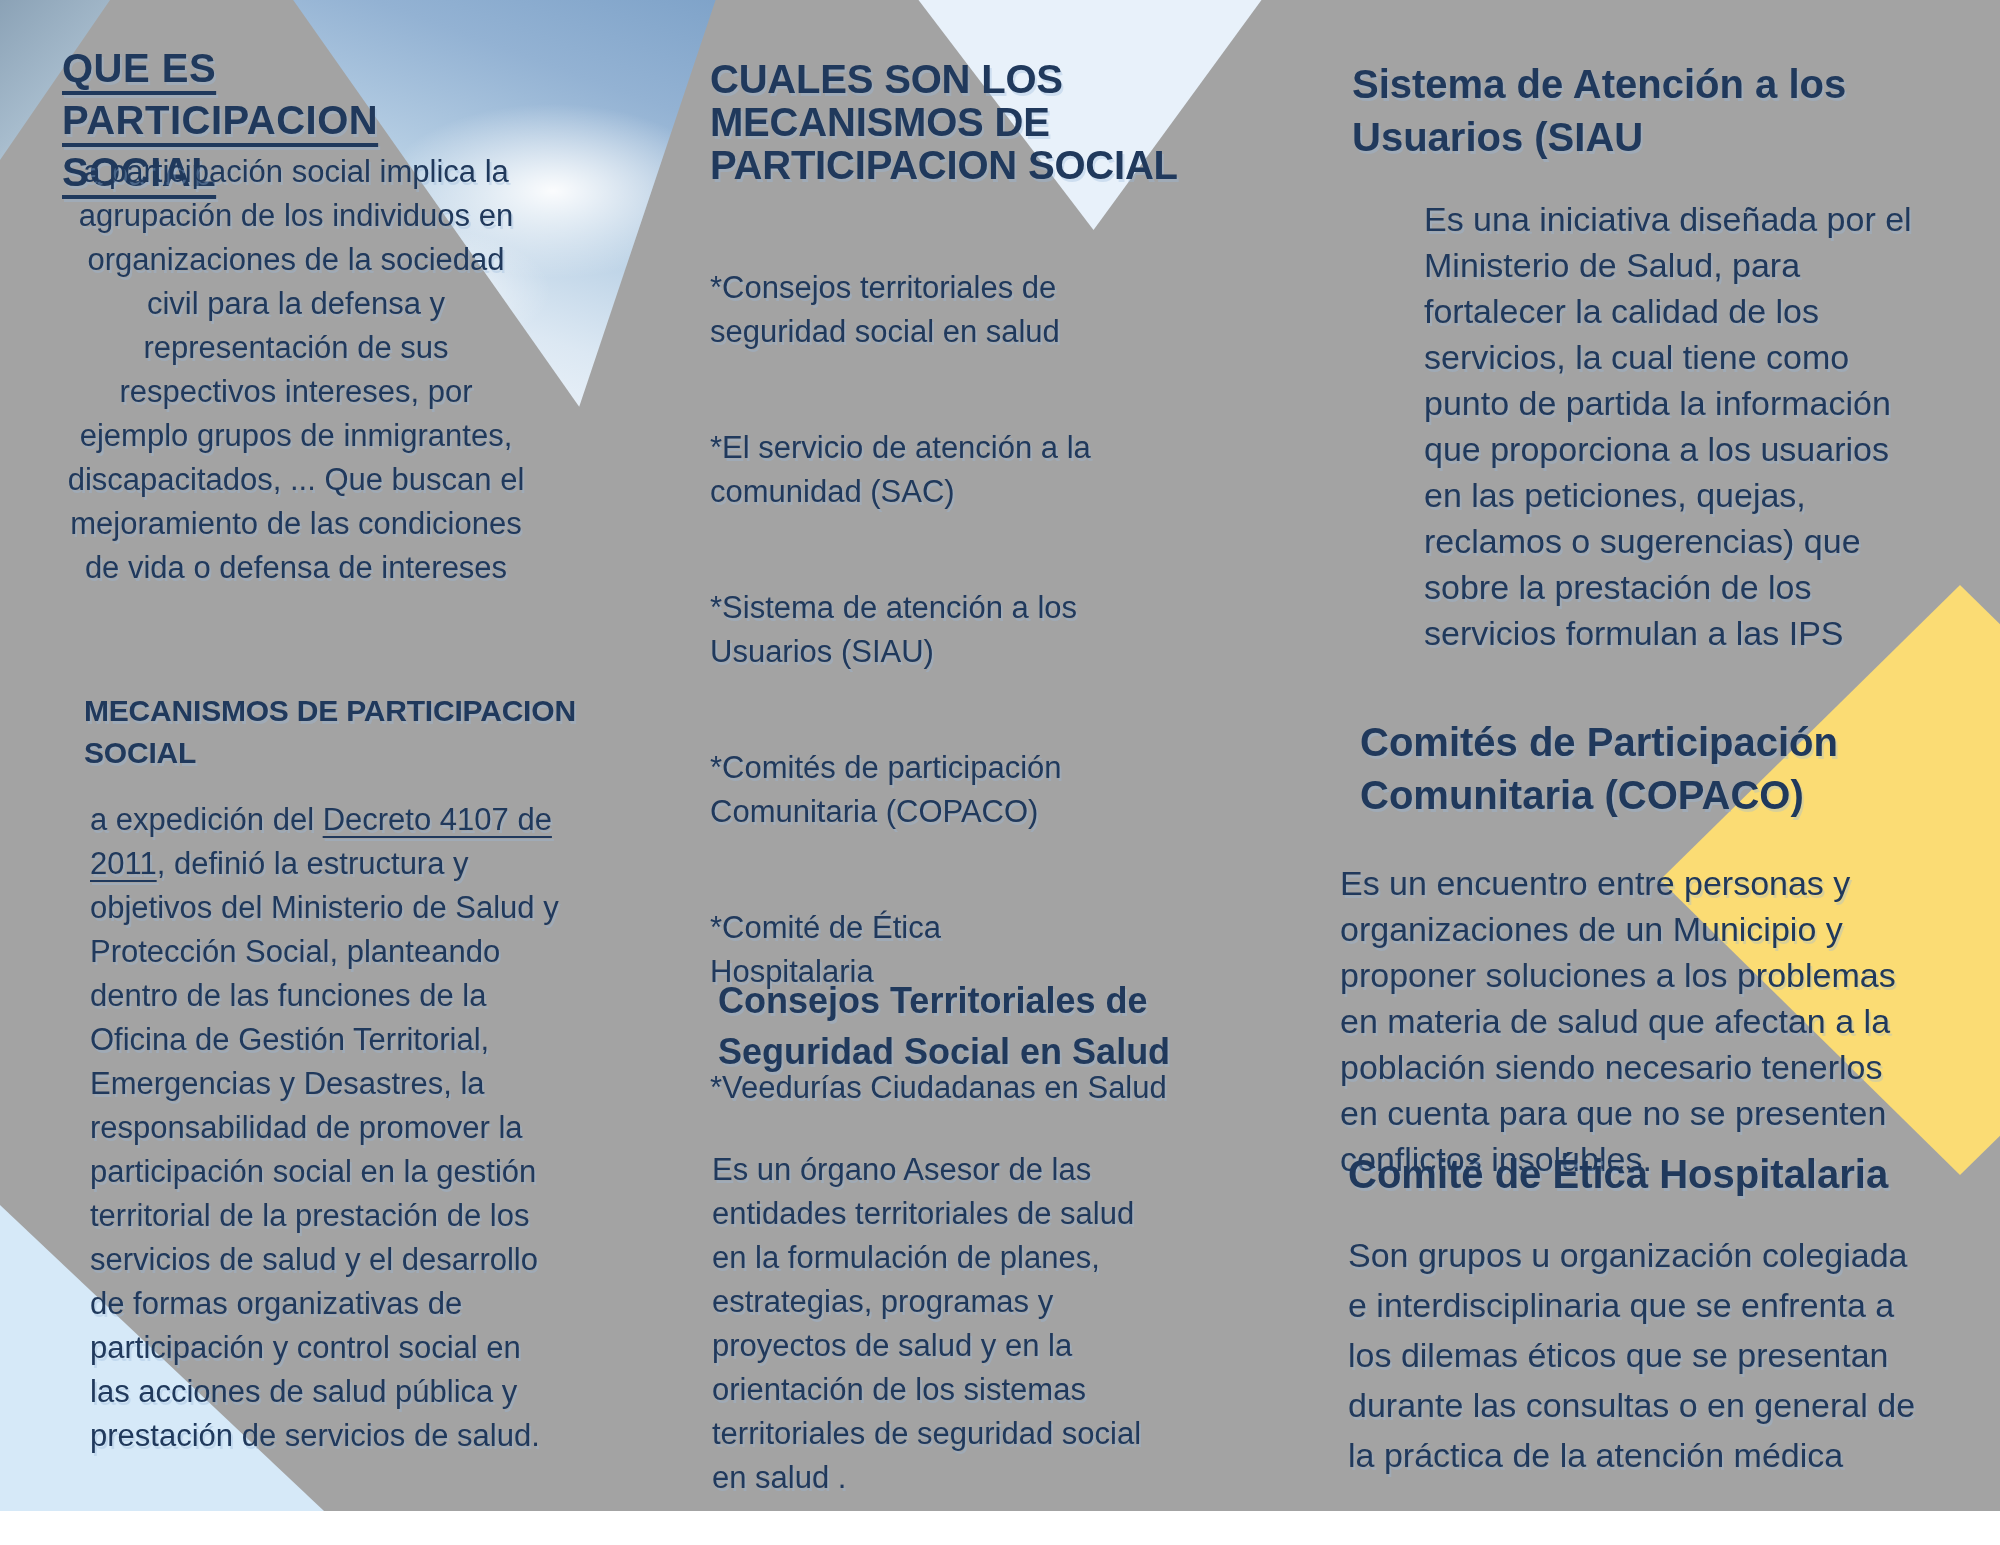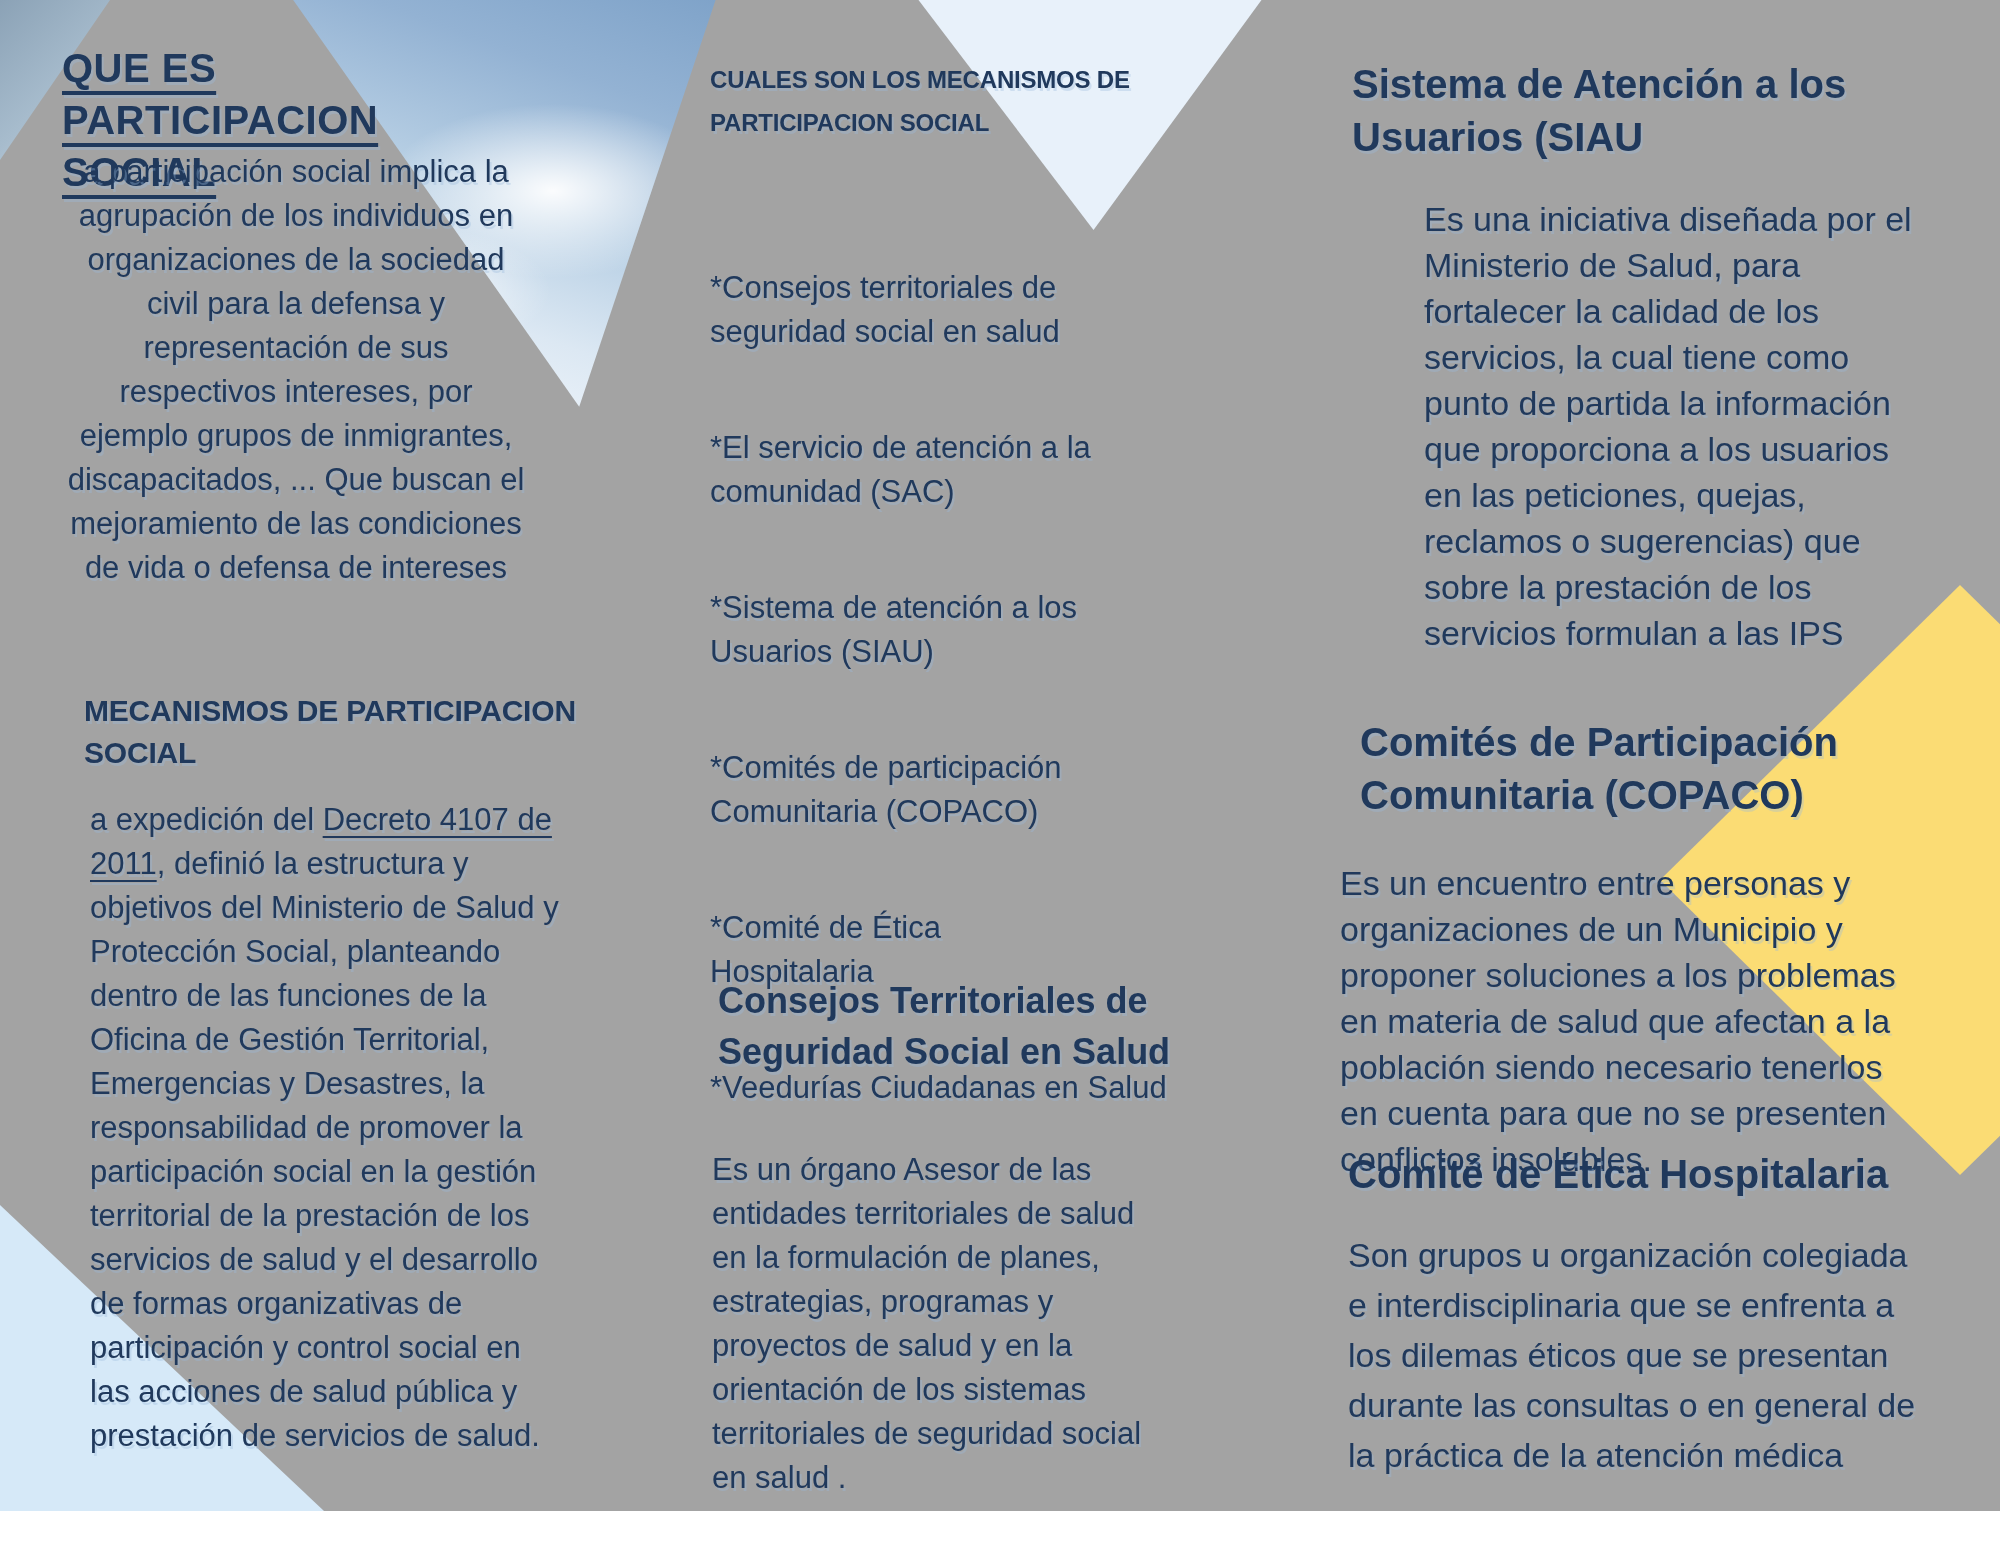--- a/index.html
+++ b/index.html
@@ -31,21 +31,21 @@
   .light{font-weight:300;}
   .bold{font-weight:700;}
 
   .col1-title{left:62px;top:42px;width:470px;font-size:40px;line-height:52px;
     text-decoration:underline;text-decoration-thickness:4px;text-underline-offset:9px;letter-spacing:.5px;}
   .col1-p1{left:46px;top:150px;width:500px;font-size:31px;line-height:44px;text-align:center;}
   .col1-sub{left:46px;top:690px;width:500px;font-size:30px;line-height:42px;letter-spacing:-.2px;margin-left:38px;}
   .col1-p2{left:46px;top:798px;width:500px;font-size:31px;line-height:44px;margin-left:44px;}
   .col1-p2 .u{text-decoration:underline;text-decoration-thickness:2px;text-underline-offset:6px;}
 
-  .col2-title{left:710px;top:58px;width:600px;font-size:24px;line-height:43px;letter-spacing:-.2px;}
+  .col2-title{left:710px;top:58px;width:600px;font-size:40px;line-height:43px;letter-spacing:-.2px;}
   .col2-list{left:710px;top:222px;width:600px;font-size:31px;line-height:44px;}
   .col2-list .li{margin:0 0 28px 0;}
   .col2-sub{left:718px;top:975px;width:560px;font-size:36px;line-height:51px;}
   .col2-p{left:712px;top:1148px;width:580px;font-size:31px;line-height:44px;}
 
   .col3 .sec-title{position:absolute;font-size:40px;line-height:53px;}
   .col3 .sec-p{position:absolute;font-size:34px;line-height:46px;}
   .s0-title{left:1352px;top:58px;width:620px;}
   .s0-p{left:1424px;top:196px;width:640px;}
   .s1-title{left:1360px;top:716px;width:620px;}

